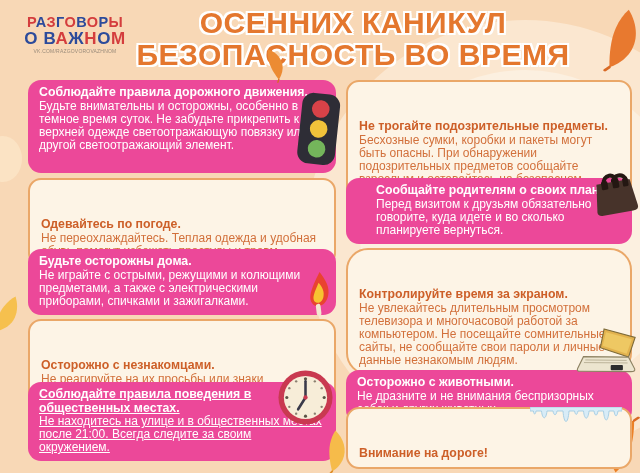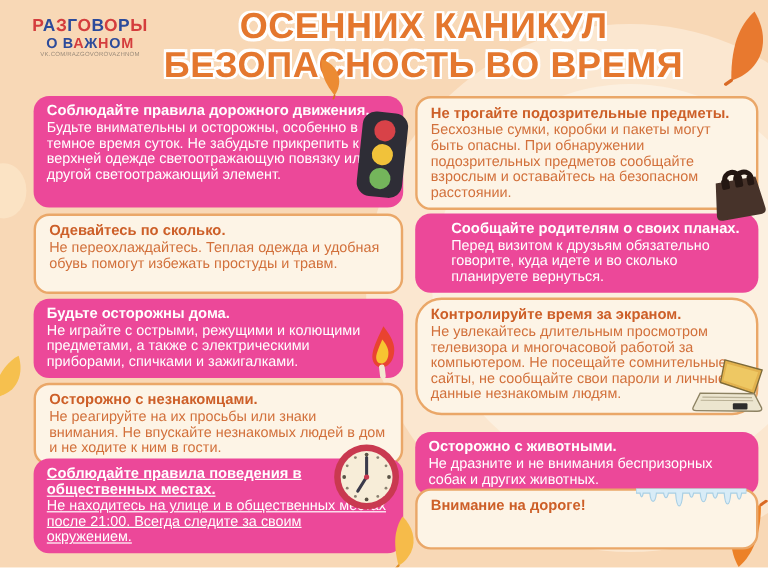--- a/index.html
+++ b/index.html
@@ -6,37 +6,37 @@
   .poster{position:relative;width:640px;height:473px;background:#f8d8b6;overflow:hidden;
     font-family:"Liberation Sans",sans-serif;}
   
   .swirl1{position:absolute;left:305px;top:20px;width:440px;height:440px;border-radius:50%;
     background:#fbe7d0;}
   .swirl2{position:absolute;left:360px;top:70px;width:330px;height:330px;border-radius:50%;
     background:#fcf0e0;}
   
   .logo{position:absolute;left:18px;top:15px;width:114px;text-align:center;line-height:1.02;z-index:3;}
   .logo-l1{font-size:14.5px;font-weight:800;letter-spacing:.4px;}
-  .logo-l2{font-size:12px;font-weight:800;letter-spacing:.6px;}
+  .logo-l2{font-size:17px;font-weight:800;letter-spacing:.6px;}
   .logo-url{font-size:5px;color:#9a8b7a;margin-top:2px;letter-spacing:.2px;}
   .lr{color:#d43d3d;} .lb{color:#2c4b9b;}
   .title{position:absolute;left:93px;top:7px;width:520px;text-align:center;z-index:3;
     font-weight:800;font-size:30px;line-height:1.05;color:#e4772e;letter-spacing:.5px;
     text-shadow:-2px -2px 0 #fff,2px -2px 0 #fff,-2px 2px 0 #fff,2px 2px 0 #fff,
       0 -2px 0 #fff,0 2px 0 #fff,-2px 0 0 #fff,2px 0 0 #fff;}
   
   .col{position:absolute;top:0;height:473px;z-index:2;}
   .col-left{left:28px;width:308px;}
   .col-right{left:346px;width:286px;}
   .card{position:absolute;left:0;width:100%;box-sizing:border-box;border-radius:13px;
     padding:6px 11px;font-size:12px;line-height:1.1;}
   .card.orange{background:#ec4899;color:#ffffff;}
   .card.light{background:#fdf4e6;border:2px solid #eaa768;color:#d2703b;}
   .card h3{margin:0;font-size:12.3px;font-weight:700;line-height:1.1;}
-  .card.light h3{color:#cd5f28;}
+  .card.light h3{color:#cd5f28;margin-top:32px;}
   .card p{margin:0;}
   .card-icon{position:absolute;display:block;z-index:5;}
   .icon-traffic-light{right:-3px;top:12px;width:41px;transform:rotate(6deg);}
   .icon-match{right:1px;bottom:-5px;width:31px;}
   .icon-clock{right:2px;top:-13px;width:57px;}
   .icon-bag{right:-12px;bottom:-17px;width:56px;}
   .icon-laptop{right:-7px;bottom:-7px;width:62px;}
   .icon-icicles{right:8px;top:-2px;width:92px;height:24px;}
   
   .decor{position:absolute;z-index:1;}
@@ -93,21 +93,21 @@
     <p class="card-body">Будьте внимательны и осторожны, особенно в темное время суток. Не забудьте прикрепить к верхней одежде светоотражающую повязку или другой светоотражающий элемент.</p>
     <span class="card-icon icon-traffic-light"><svg viewBox="0 0 40 72" width="100%">
             <rect x="1.5" y="1.5" width="37" height="69" rx="11" fill="#2e2d36"></rect>
             <circle cx="20" cy="16.5" r="8.6" fill="#d84248"></circle>
             <circle cx="20" cy="36" r="8.6" fill="#f1c23a"></circle>
             <circle cx="20" cy="55.5" r="8.6" fill="#74b55b"></circle>
           </svg></span>
   </section>
 
   <section class="card light" style="top: 178px; min-height: 67px;">
-    <h3 class="card-heading">Одевайтесь по сколько.</h3>
+    <h3 class="card-heading">Одевайтесь по погоде.</h3>
     <p class="card-body">Не переохлаждайтесь. Теплая одежда и удобная обувь помогут избежать простуды и травм.</p>
 
   </section>
 
   <section class="card light" style="top: 319px; min-height: 59px;">
     <h3 class="card-heading">Осторожно с незнакомцами.</h3>
     <p class="card-body">Не реагируйте на их просьбы или знаки внимания. Не впускайте незнакомых людей в дом и не ходите к ним в гости.</p>
 
   </section>
 
@@ -181,21 +181,21 @@
             <path d="M33 4.5 L60.5 12 L55 27.5 L29.5 19 Z" fill="#eec863"></path>
             <path d="M9 30.5 L57 31 L63.5 43.5 Q64.5 46.5 59.5 46.5 L5.5 46 Q1.5 46 2.8 43 Z" fill="#ece5cf" stroke="#8d8262" stroke-width="1.2"></path>
             <g stroke="#b9b095" stroke-width="1">
               <path d="M11 34 L55 34.5"></path>
               <path d="M9.5 36.8 L56 37.2"></path>
             </g>
             <rect x="38" y="39.5" width="13" height="5.5" rx="1" fill="#2d2d2d"></rect>
           </svg></span>
   </section>
 
-  <section class="card orange" style="top: 360px; min-height: 53px;">
+  <section class="card orange" style="top: 370px; min-height: 53px;">
     <h3 class="card-heading">Осторожно с животными.</h3>
     <p class="card-body">Не дразните и не внимания беспризорных собак и других животных.</p>
 
   </section>
 
   <section class="card light" style="top: 407px; min-height: 51px;">
     <h3 class="card-heading">Внимание на дороге!</h3>
     <span class="card-icon icon-icicles"><svg viewBox="0 0 92 24" width="100%" height="100%" preserveAspectRatio="none">
             <path d="M0 0 H92 V4 L88 4 C87 10.5 85 10.5 84 4 L79 4 C78 16 74.5 16 73.5 4 L68 4 C67 9.5 65 9.5 64 4 L59 4 C58 13.5 54.5 13.5 53.5 4 L48 4 C47 8.5 45.5 8.5 44.5 4 L39 4 C38 18 34 18 33 4 L27 4 C26 9 24 9 23 4 L17 4 C16 13 12.5 13 11.5 4 L6 4 C5.4 8 4 8 3.4 4 L0 4 Z" fill="#d8ecf7" stroke="#a9cfe4" stroke-width="1"></path>
           </svg></span>

